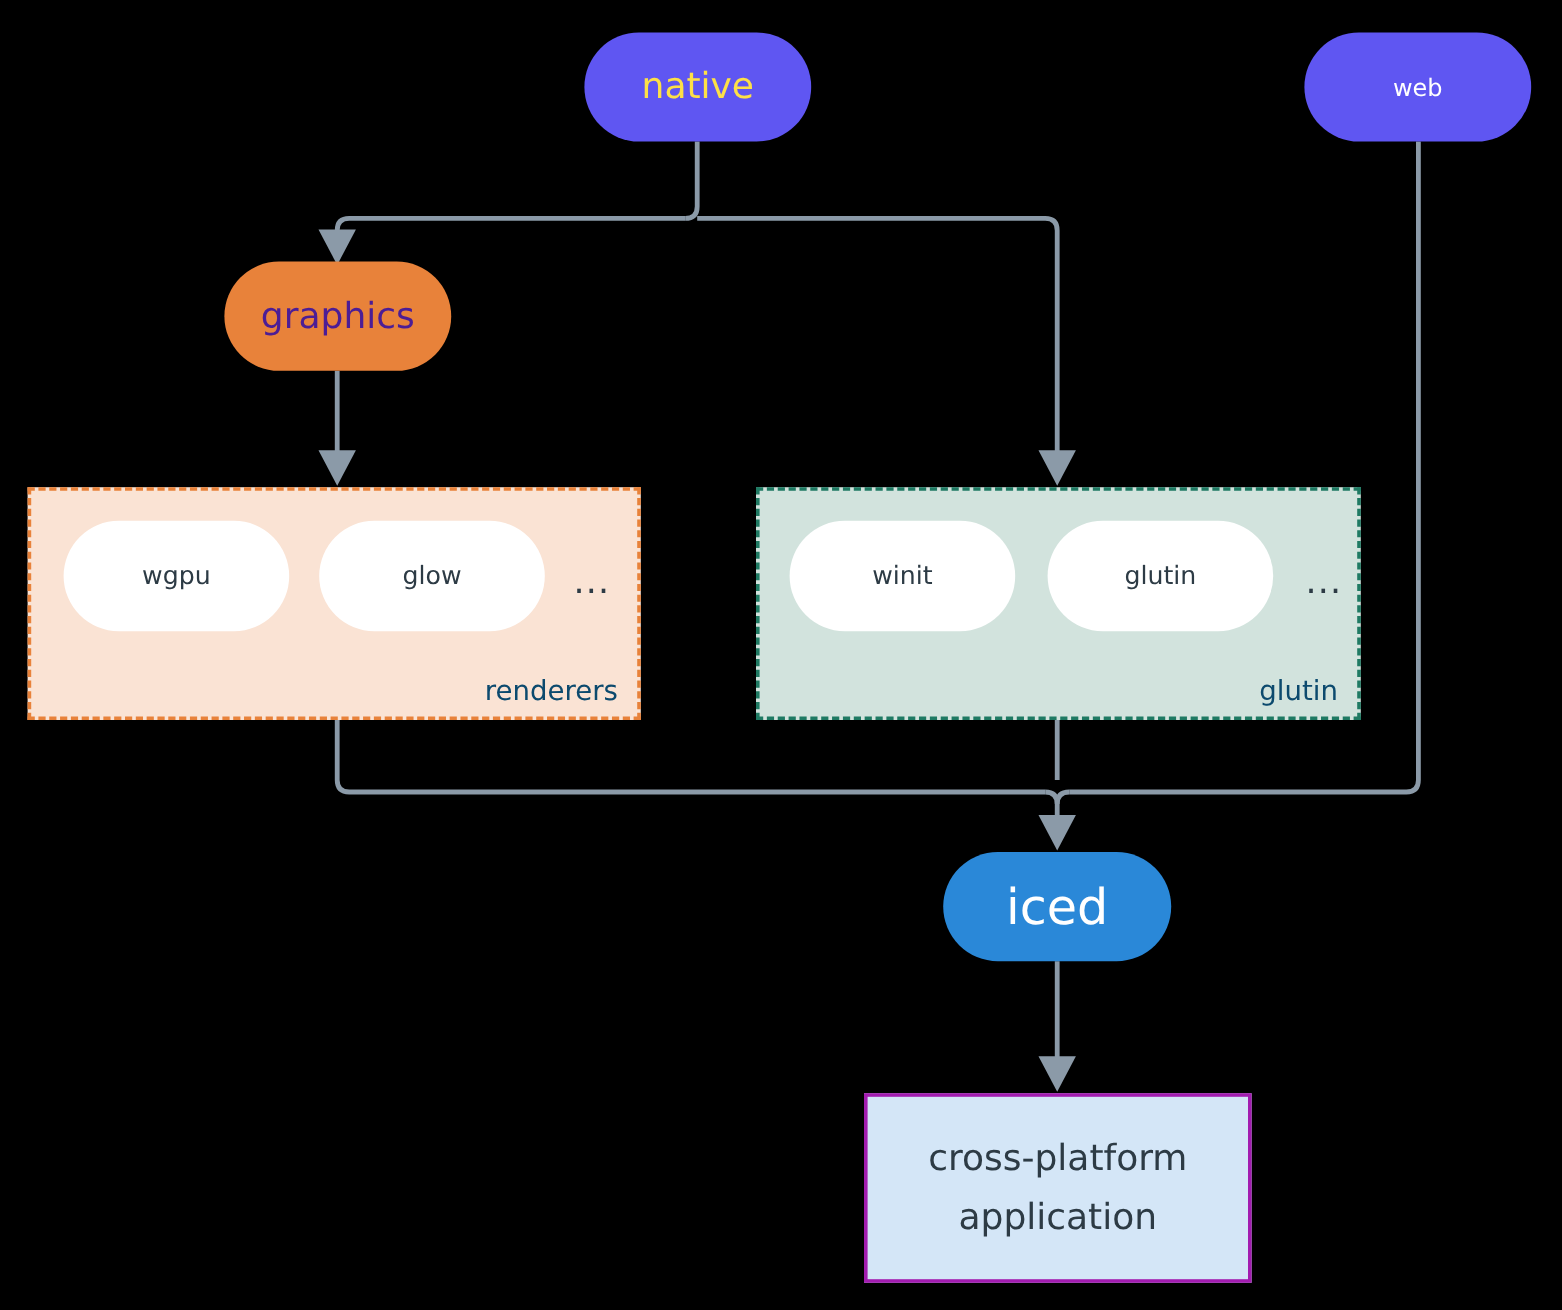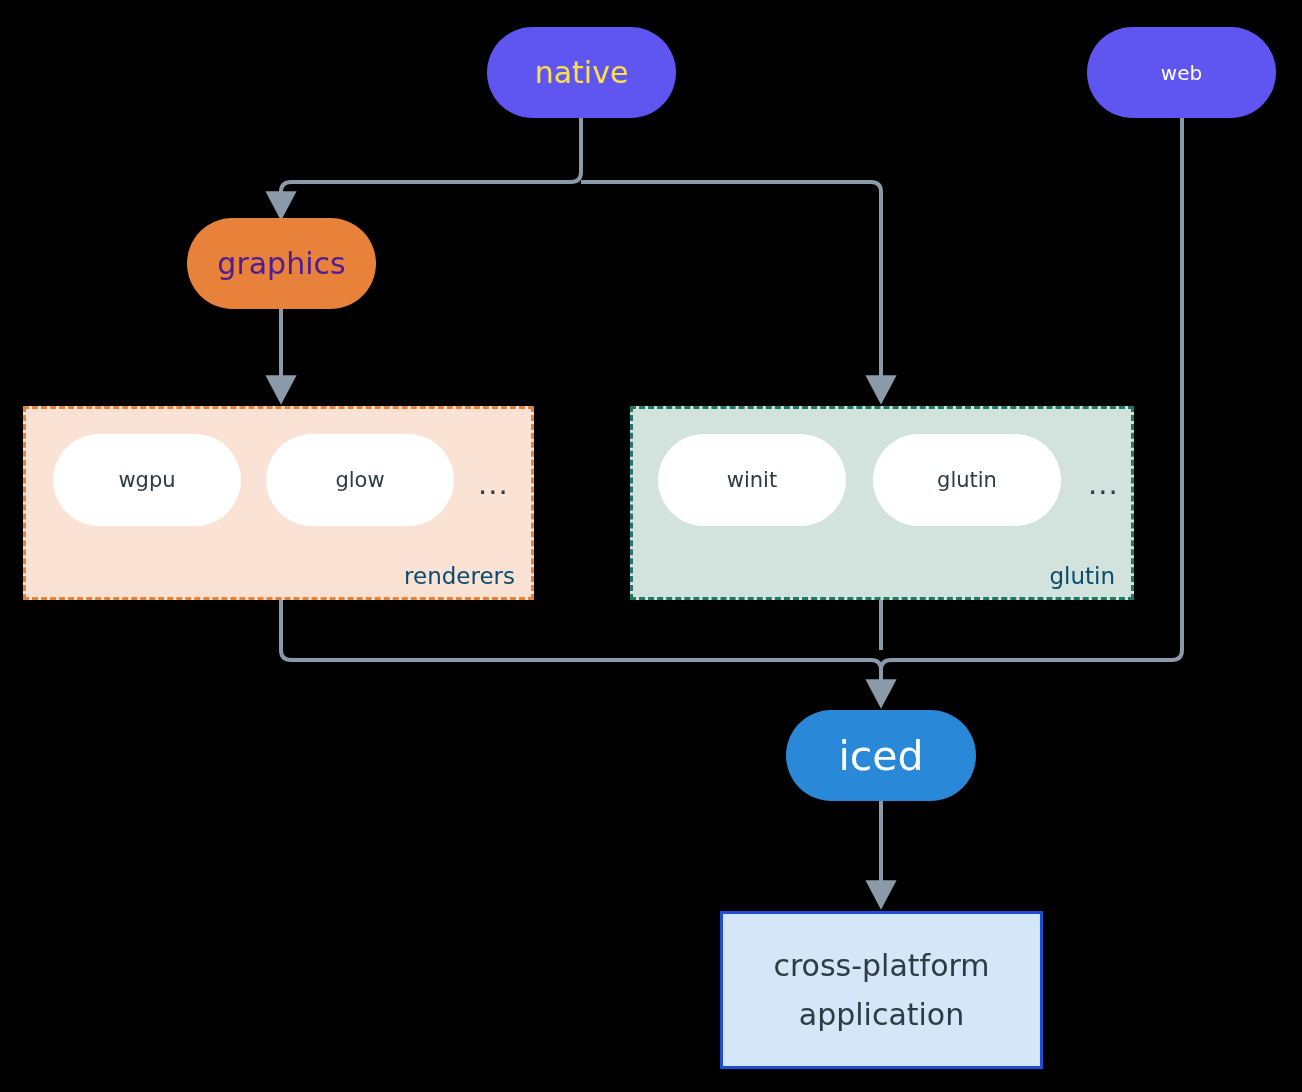--- a/index.html
+++ b/index.html
@@ -54,21 +54,21 @@
   }
   .node-iced {
     left: 786px; top: 710px; width: 190px; height: 91px;
     background: #2a88d8;
     color: #ffffff;
     font-size: 41px;
   }
   .node-app {
     left: 720px; top: 911px; width: 323px; height: 158px;
     background: #d4e6f7;
-    border: 3px solid #1d4ed8;
+    border: 3px solid #a21caf;
     color: #2d3b45;
     font-size: 30px;
     line-height: 1.65;
     flex-direction: column;
   }
   .group {
     position: absolute;
     box-sizing: border-box;
     z-index: 2;
   }

